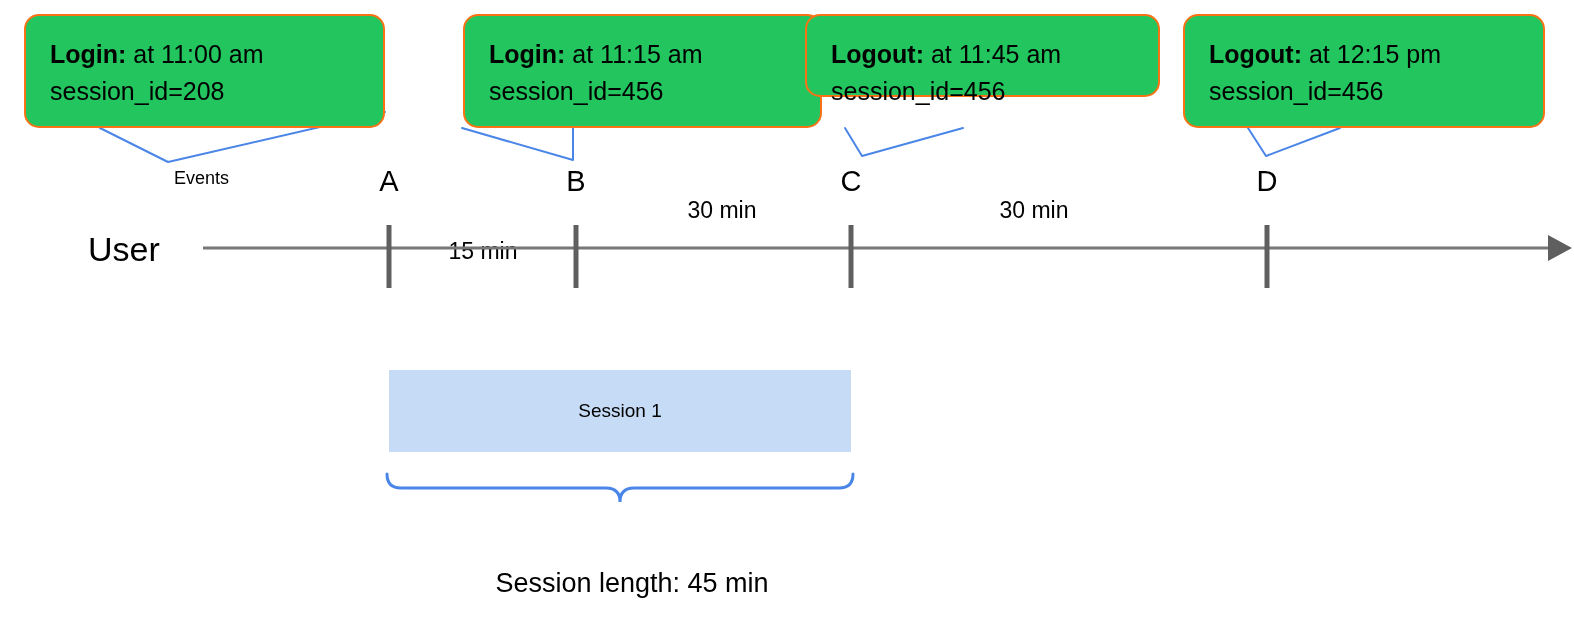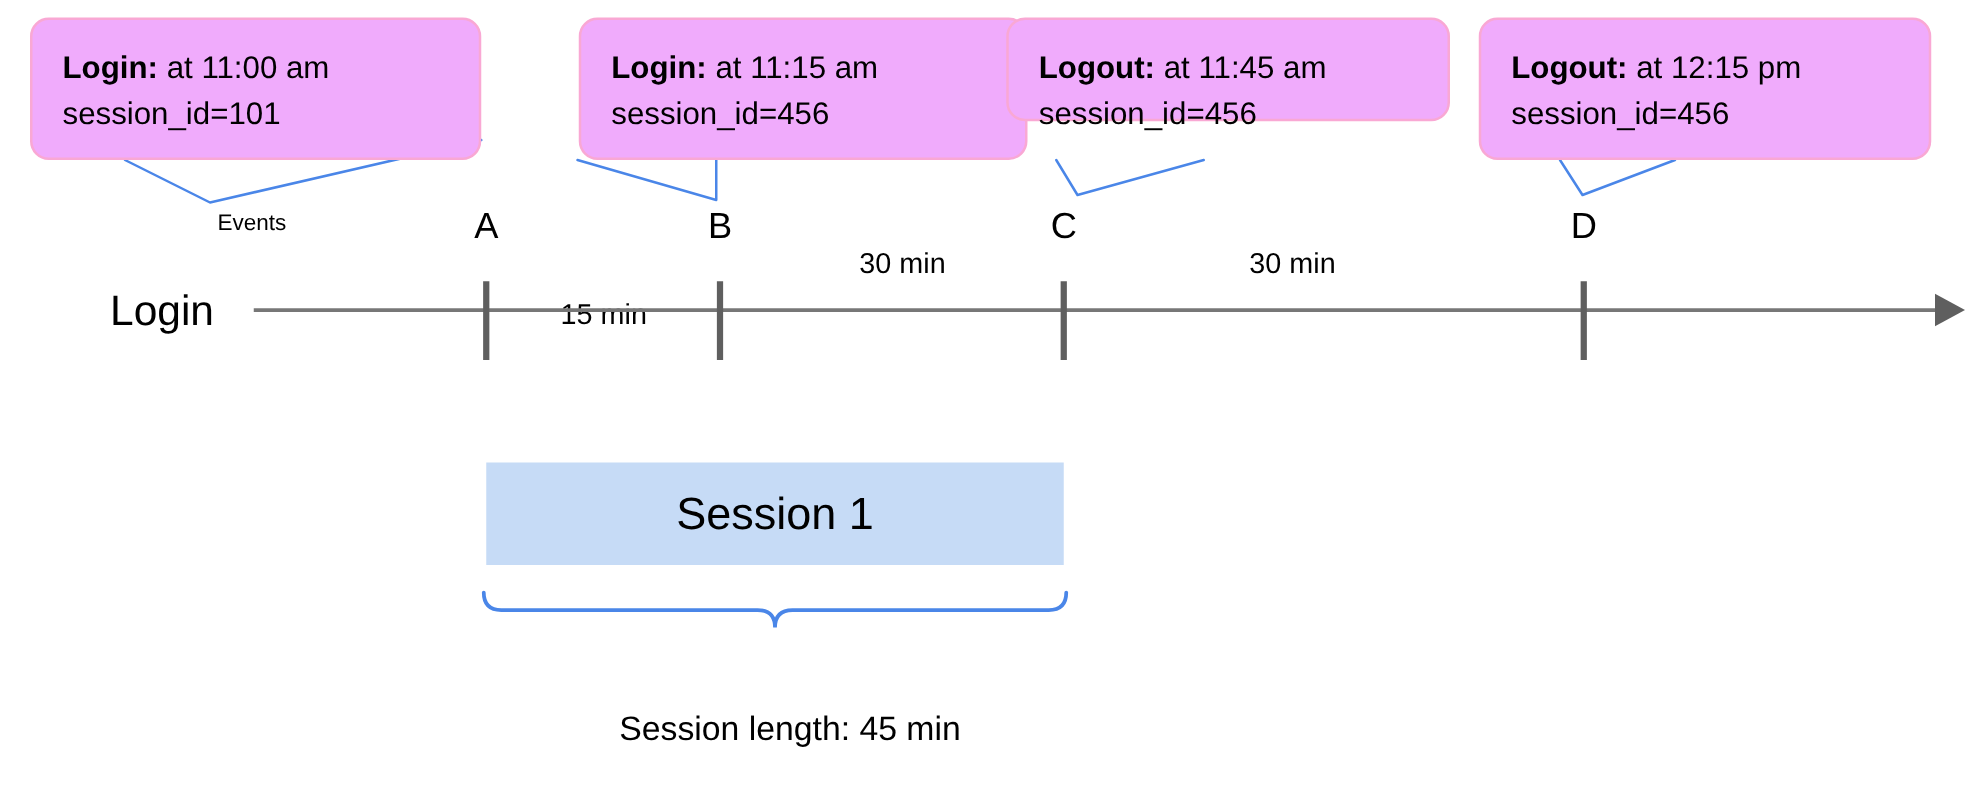--- a/index.html
+++ b/index.html
@@ -12,23 +12,23 @@
     width: 1574px;
     height: 630px;
     background: #ffffff;
     font-family: "Liberation Sans", sans-serif;
     overflow: hidden;
   }
   
   .bubble {
     position: absolute;
     box-sizing: border-box;
-    border: 2px solid #f9a8d4;
+    border: 2px solid #f97316;
     border-radius: 15px;
-    background: #f0abfc;
+    background: #22c55e;
     z-index: 3;
   }
   .bubble-text {
     position: absolute;
     left: 24px;
     top: 20px;
     font-size: 25px;
     line-height: 37px;
     color: #000000;
     white-space: nowrap;
@@ -85,21 +85,21 @@
     top: 370px;
     width: 462px;
     height: 82px;
     background: #c6dbf6;
     display: flex;
     align-items: center;
     justify-content: center;
     z-index: 2;
   }
   #session-bar span {
-    font-size: 36px;
+    font-size: 19px;
     color: #000000;
   }
   #session-length {
     position: absolute;
     left: 620px;
     top: 568px;
     transform: translateX(-50%);
     font-size: 27px;
     color: #000000;
     white-space: nowrap;
@@ -108,21 +108,21 @@
 </style>
 </head>
 <body>
 
 <div id="stage">
 
   <div class="bubble" style="left:24px; top:14px; width:361px; height:114px;">
     <div class="bubble-text">
       <span class="bubble-line"><b>Login:</b>
       <span>at 11:00 am</span></span>
-      <span class="bubble-line">session_id=101</span>
+      <span class="bubble-line">session_id=208</span>
     </div>
   </div>
 
   <div class="bubble" style="left:420px; top:14px; width:359px; height:114px;margin-left:43px;">
     <div class="bubble-text">
       <span class="bubble-line"><b>Login:</b>
       <span>at 11:15 am</span></span>
       <span class="bubble-line">session_id=456</span>
     </div>
   </div>
@@ -157,21 +157,21 @@
     <polygon points="1548,235 1572,248 1548,261" fill="#5f5f5f"></polygon>
 
     <line x1="389" y1="225" x2="389" y2="288" stroke="#5f5f5f" stroke-width="5"></line>
     <line x1="576" y1="225" x2="576" y2="288" stroke="#5f5f5f" stroke-width="5"></line>
     <line x1="851" y1="225" x2="851" y2="288" stroke="#5f5f5f" stroke-width="5"></line>
     <line x1="1267" y1="225" x2="1267" y2="288" stroke="#5f5f5f" stroke-width="5"></line>
 
     <path d="M 387 474 q 0 14 14 14 L 606 488 q 14 0 14 14 q 0 -14 14 -14 L 839 488 q 14 0 14 -14" fill="none" stroke="#4a86e8" stroke-width="3" stroke-linecap="round"></path>
   </svg>
 
-  <div class="axis-label lbl-user">Login</div>
+  <div class="axis-label lbl-user">User</div>
   <div class="axis-label lbl-events">Events</div>
 
   <div class="marker-label" style="left:389px;">A</div>
   <div class="marker-label" style="left:576px;">B</div>
   <div class="marker-label" style="left:851px;">C</div>
   <div class="marker-label" style="left:1267px;">D</div>
 
   <div class="interval-label" style="left:483px;margin-top:41px;">15 min</div>
   <div class="interval-label" style="left:722px;">30 min</div>
   <div class="interval-label" style="left:1034px;">30 min</div>

